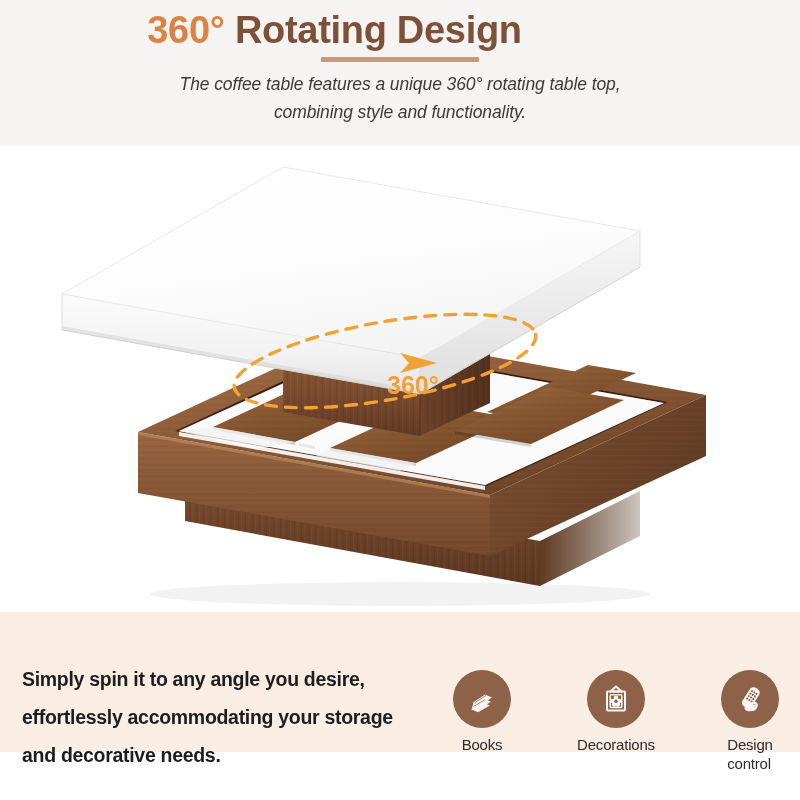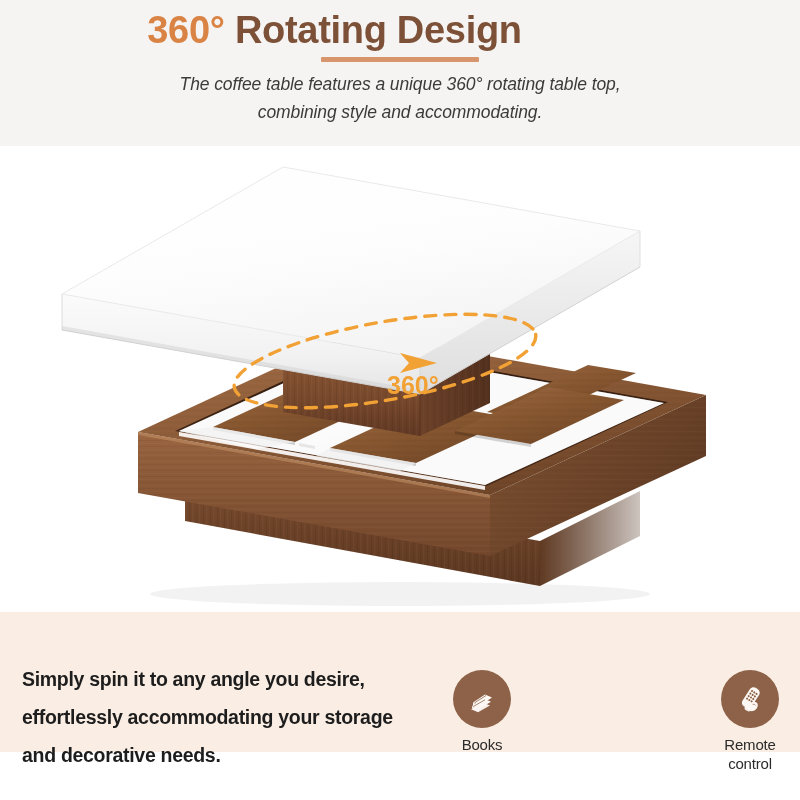--- a/index.html
+++ b/index.html
@@ -119,38 +119,38 @@
     background: #8d6248;
     display: flex;
     align-items: center;
     justify-content: center;
   }
   .feature-circle svg { display: block; }
   .feature-label {
     margin-top: 7px;
     font-size: 15px;
     color: #2b2b2b;
-    text-align: center;
+    text-align: left;
     line-height: 19px;
     letter-spacing: -0.2px;
   }
 </style>
 </head>
 <body>
 
 <div id="page">
 
   <div id="header">
     <div id="title">
       <span id="title-360">360°</span><span id="title-rest"> Rotating Design</span>
     </div>
     <div id="title-underline"></div>
     <div id="subtitle">
       <span class="ln">The coffee table features a unique 360° rotating table top,</span>
-      <span class="ln">combining style and accommodating.</span>
+      <span class="ln">combining style and functionality.</span>
     </div>
   </div>
 
   <div id="stage">
     <svg width="800" height="466" viewBox="0 0 800 466">
       <defs>
 
         <linearGradient id="topFace" x1="0" y1="0" x2="0.4" y2="1">
           <stop offset="0%" stop-color="#ffffff"></stop>
           <stop offset="55%" stop-color="#fdfdfd"></stop>
@@ -343,20 +343,44 @@
             </g>
             <g stroke="#8d6248" stroke-width="0.9" fill="none" opacity="0.85">
               <line x1="9.5" y1="20.9" x2="21" y2="13.5"></line>
               <line x1="8.5" y1="24.4" x2="20" y2="17.8"></line>
             </g>
           </svg>
         </div>
         <div class="feature-label">Books</div>
       </div>
 
+      <div class="feature">
+        <div class="feature-circle">
+          <svg width="34" height="34" viewBox="0 0 34 34">
+            <g fill="none" stroke="#fdf8f4" stroke-width="2" stroke-linejoin="round">
+
+              <path d="M17 4.5 L11.5 9.5 L22.5 9.5 Z"></path>
+
+              <rect x="8" y="9.5" width="18" height="19" rx="1"></rect>
+
+              <rect x="11.2" y="12.8" width="11.6" height="12.6" rx="0.8" stroke-width="1.5"></rect>
+            </g>
+
+            <g fill="#fdf8f4">
+              <circle cx="17" cy="15.9" r="2.3"></circle>
+              <circle cx="13.9" cy="19.1" r="2.3"></circle>
+              <circle cx="20.1" cy="19.1" r="2.3"></circle>
+              <circle cx="15.2" cy="22.4" r="2.3"></circle>
+              <circle cx="18.8" cy="22.4" r="2.3"></circle>
+            </g>
+            <circle cx="17" cy="19.2" r="1.7" fill="#8d6248"></circle>
+          </svg>
+        </div>
+        <div class="feature-label">Decorations</div>
+      </div>
 
       <div class="feature">
         <div class="feature-circle">
           <svg width="34" height="34" viewBox="0 0 34 34">
 
             <g transform="rotate(33 17 17)">
               <rect x="11.6" y="4.5" width="10.8" height="22" rx="4.2" fill="#fdf8f4"></rect>
               <g fill="#8d6248">
                 <circle cx="14.3" cy="9.2" r="1.05"></circle>
                   <circle cx="17" cy="9.2" r="1.05"></circle>
@@ -376,21 +400,21 @@
             <g fill="#fdf8f4">
               <path d="M18.8 20.2 q4.4 -1.4 5.8 1.6 q1.2 2.7 -1.2 5.1 q-2.6 2.6 -5.8 2.2 q-2.6 -0.3 -3.6 -2.3 z"></path>
               <path d="M14.6 23.3 q-2.6 0.2 -3.1 2.2 q-0.4 1.9 1.4 2.8 l3.4 1.4 l1.4 -3.2 z" opacity="0.95"></path>
             </g>
             <g stroke="#8d6248" stroke-width="0.8" fill="none" opacity="0.75">
               <path d="M19.6 22.3 q2.6 -0.4 3.4 1.4"></path>
             </g>
           </svg>
         </div>
         <div class="feature-label">
-          <span>Remote</span><br>
+          <span>Design</span><br>
           <span>control</span>
         </div>
       </div>
 
 
     </div>
   </div>
 
 </div>
 

